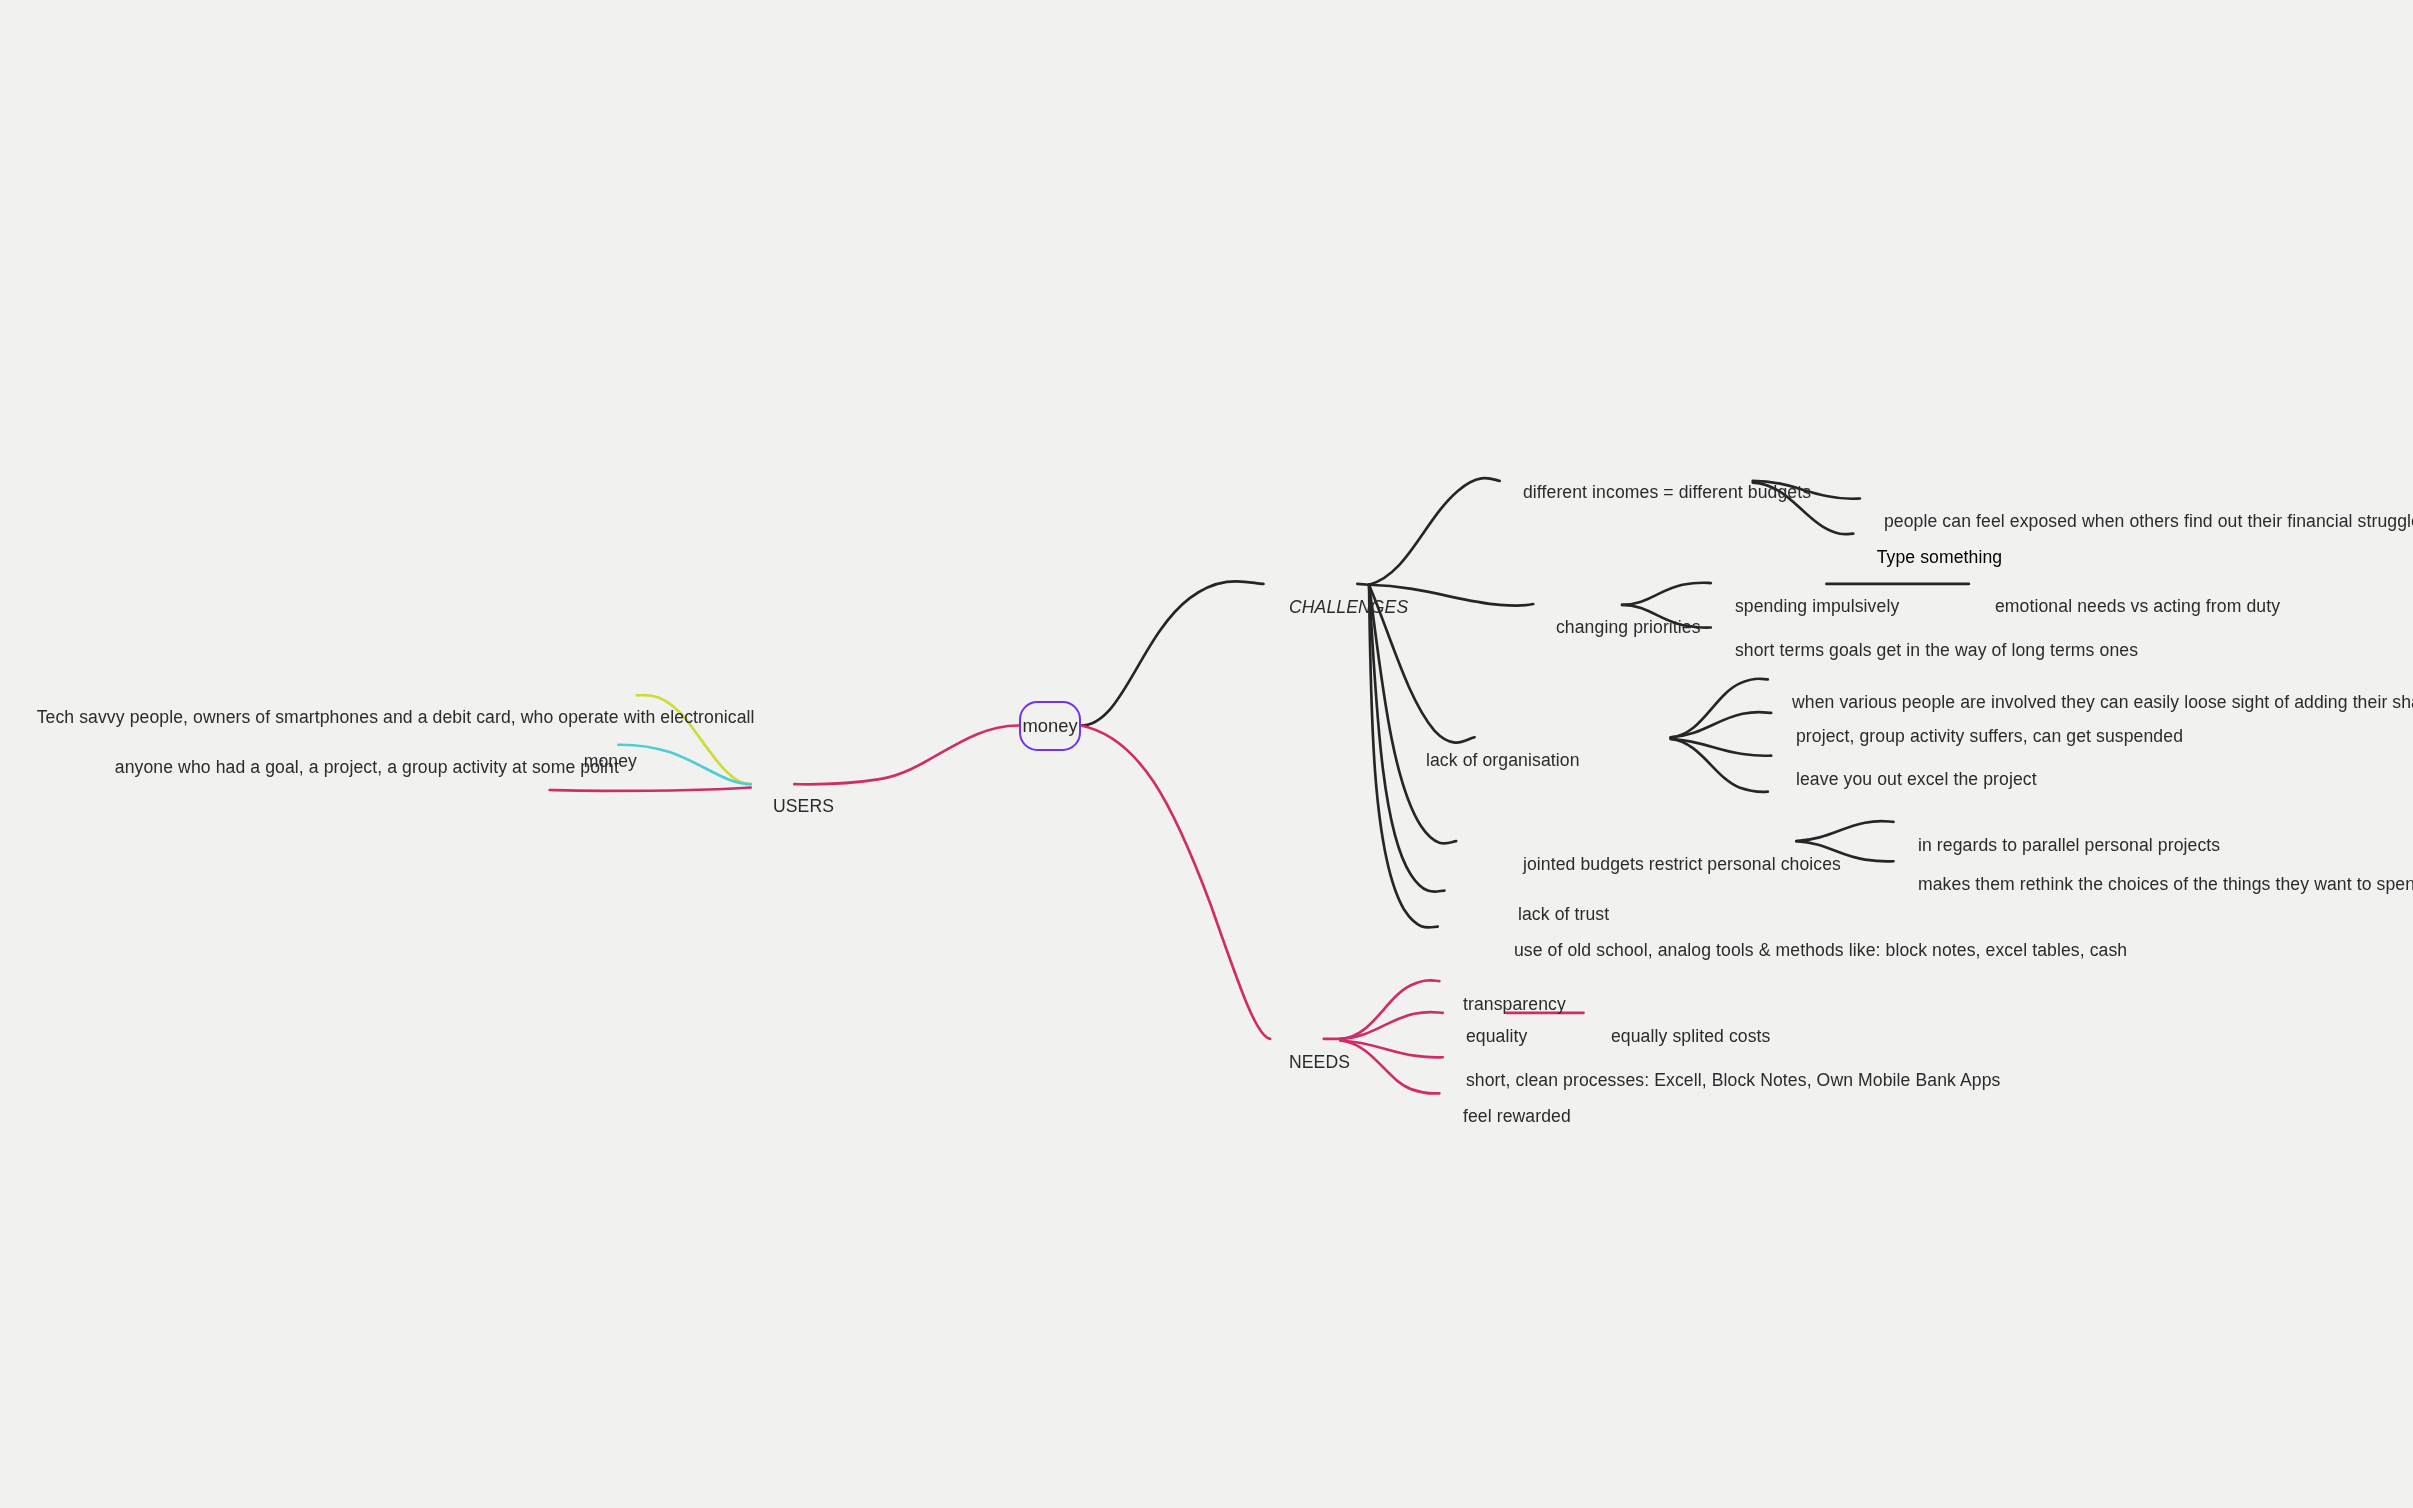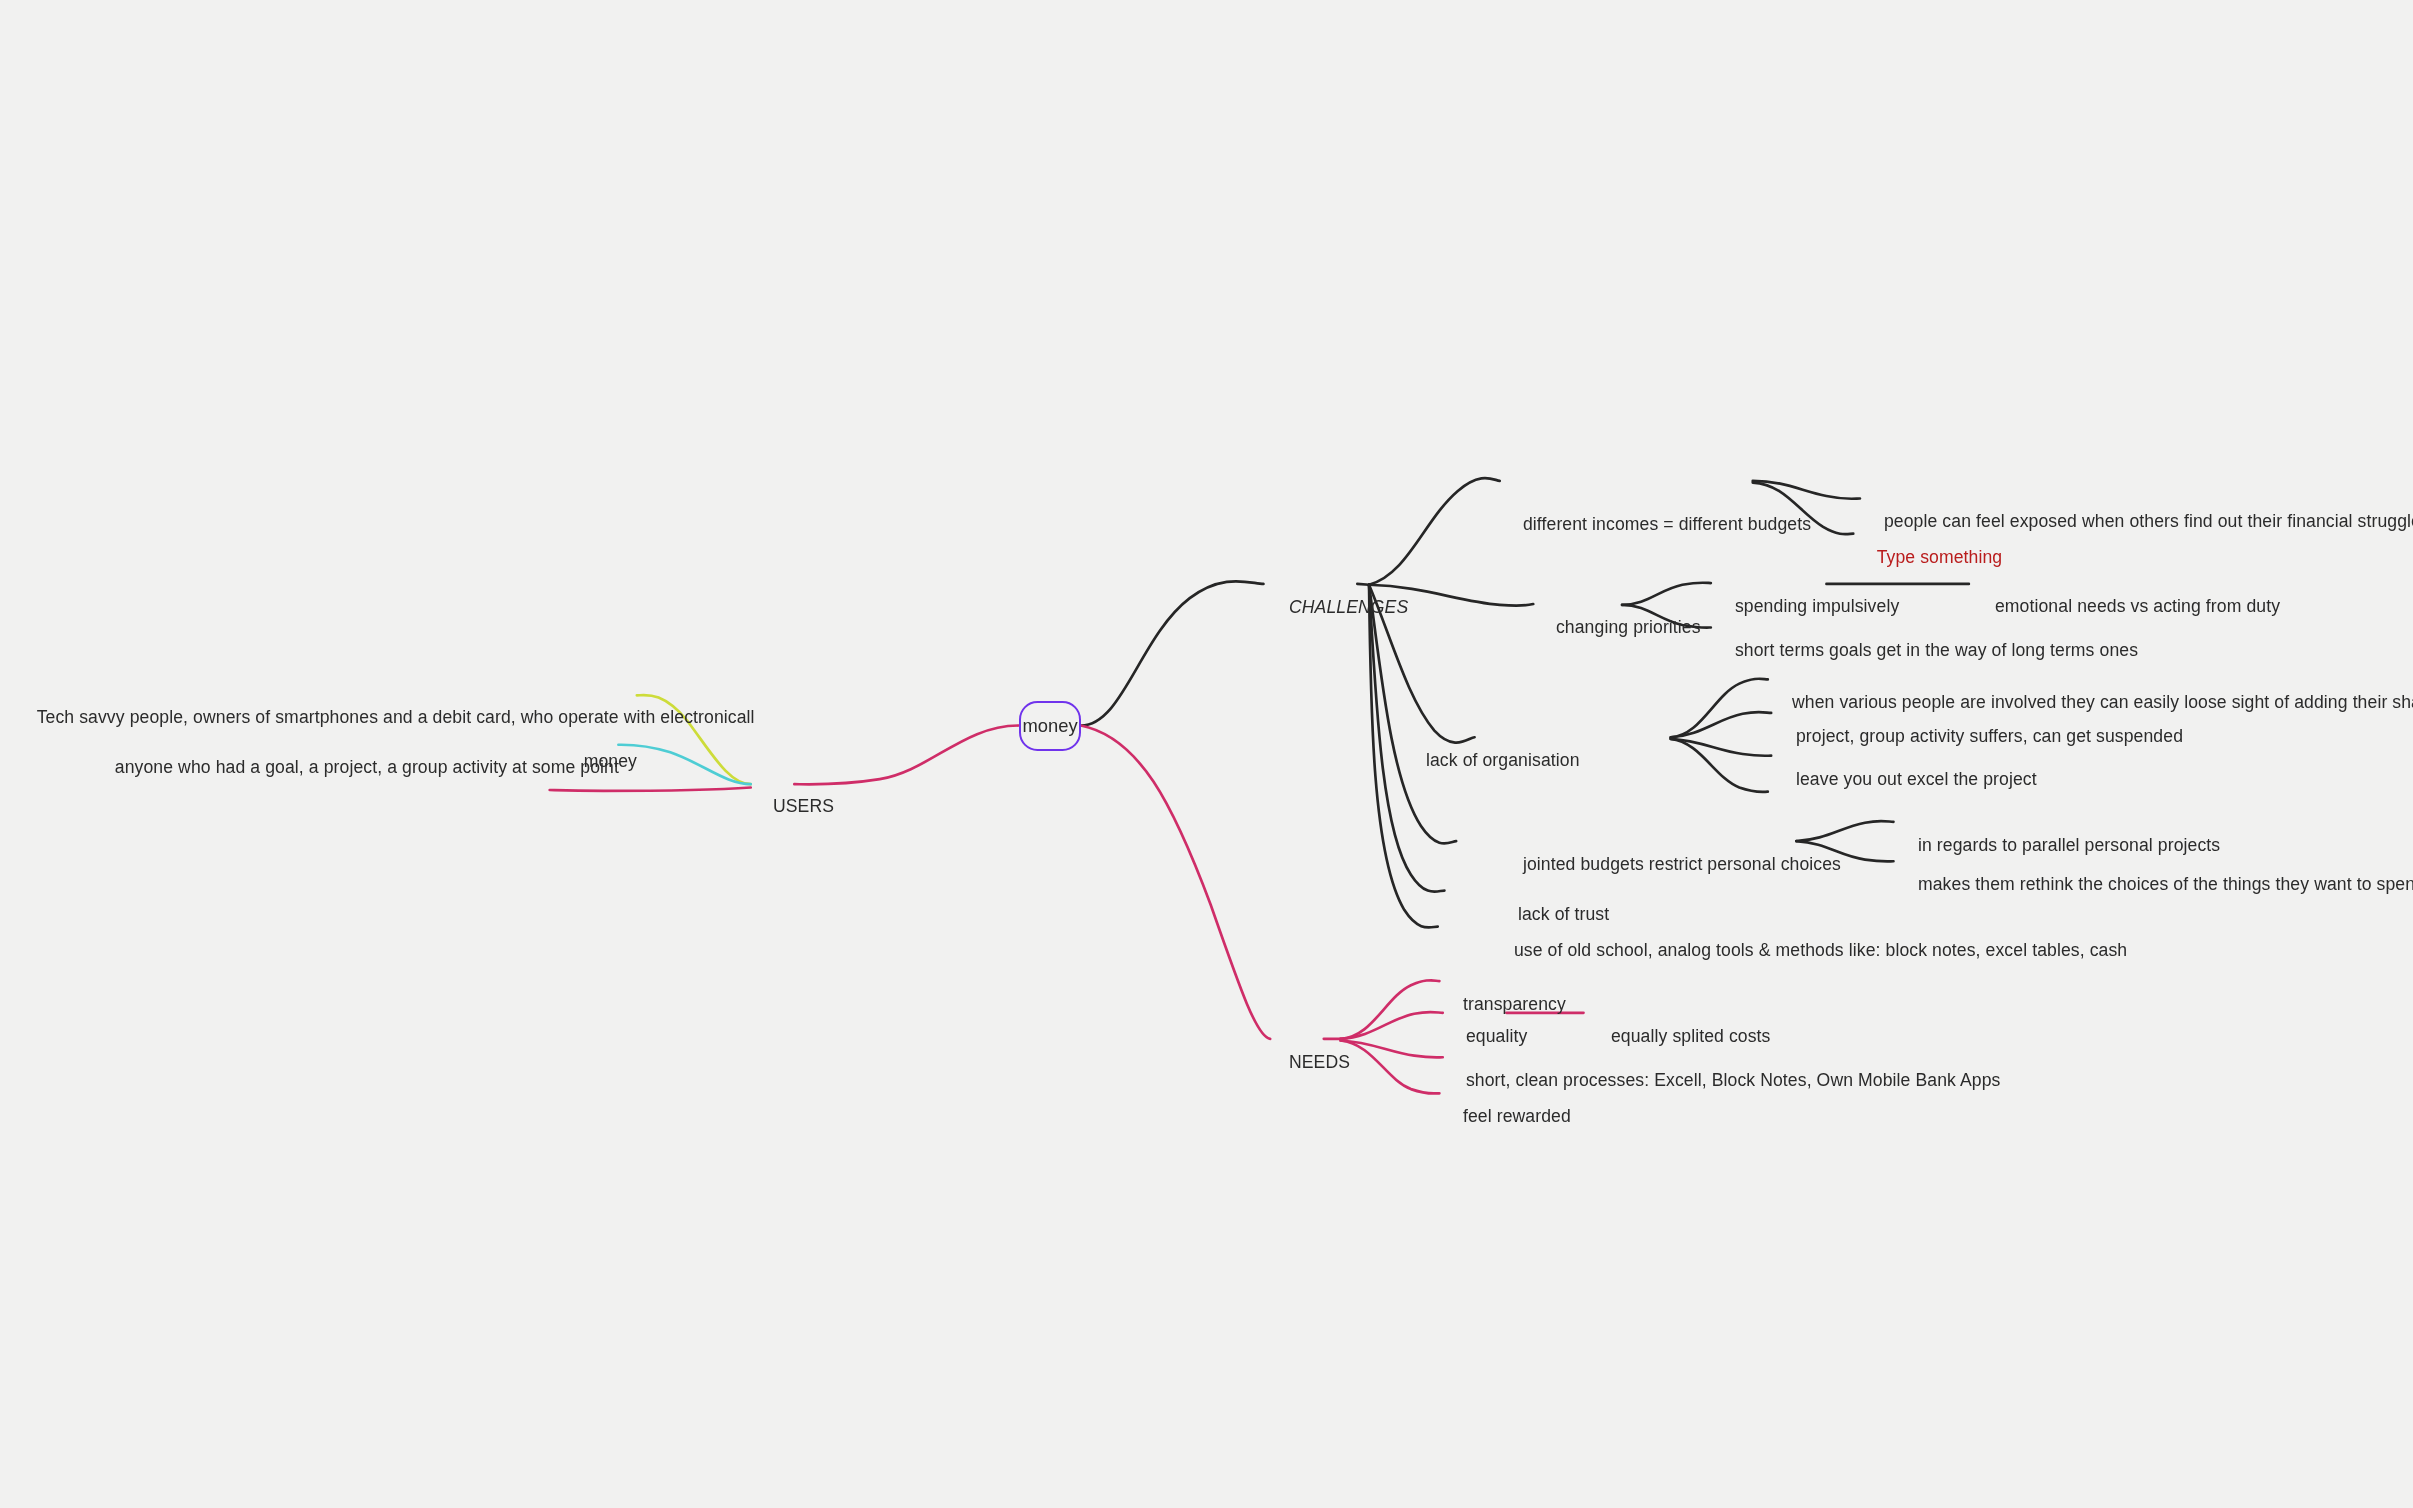--- a/index.html
+++ b/index.html
@@ -27,21 +27,21 @@
     font-size: 17.6px;
     color: #2b2b2b;
     white-space: pre;
     line-height: 1.25;
     letter-spacing: 0.1px;
   }
   .node-label.align-right {
     text-align: right;
   }
   .node-label.placeholder {
-    color: #b91c1c;
+    color: #000000;
   }
   .root-node {
     position: absolute;
     border: 2.5px solid #7033ec;
     border-radius: 18.4px;
     background: #f1f1f0;
     display: flex;
     align-items: center;
     justify-content: center;
     font-size: 18.4px;
@@ -117,21 +117,21 @@
 
 
   <div class="node-label" style="left:753px; top:774px;">
     <span>USERS</span>
   </div>
 
   <div class="node-label" style="left:1269px; top:575px;font-style:italic;">
     <span>CHALLENGES</span>
   </div>
 
-  <div class="node-label" style="left:1503px; top:492px;">
+  <div class="node-label" style="left:1503px; top:460px;">
     <span>different incomes = different budgets</span>
   </div>
   <div class="node-label" style="left:1864px; top:489px;">
     <span>people can feel exposed when others find out their financial struggles</span>
   </div>
   <div class="node-label placeholder" style="left:1857px; top:525px;">
     <span>Type something</span>
   </div>
 
   <div class="node-label" style="left:1536px; top:595px;">

